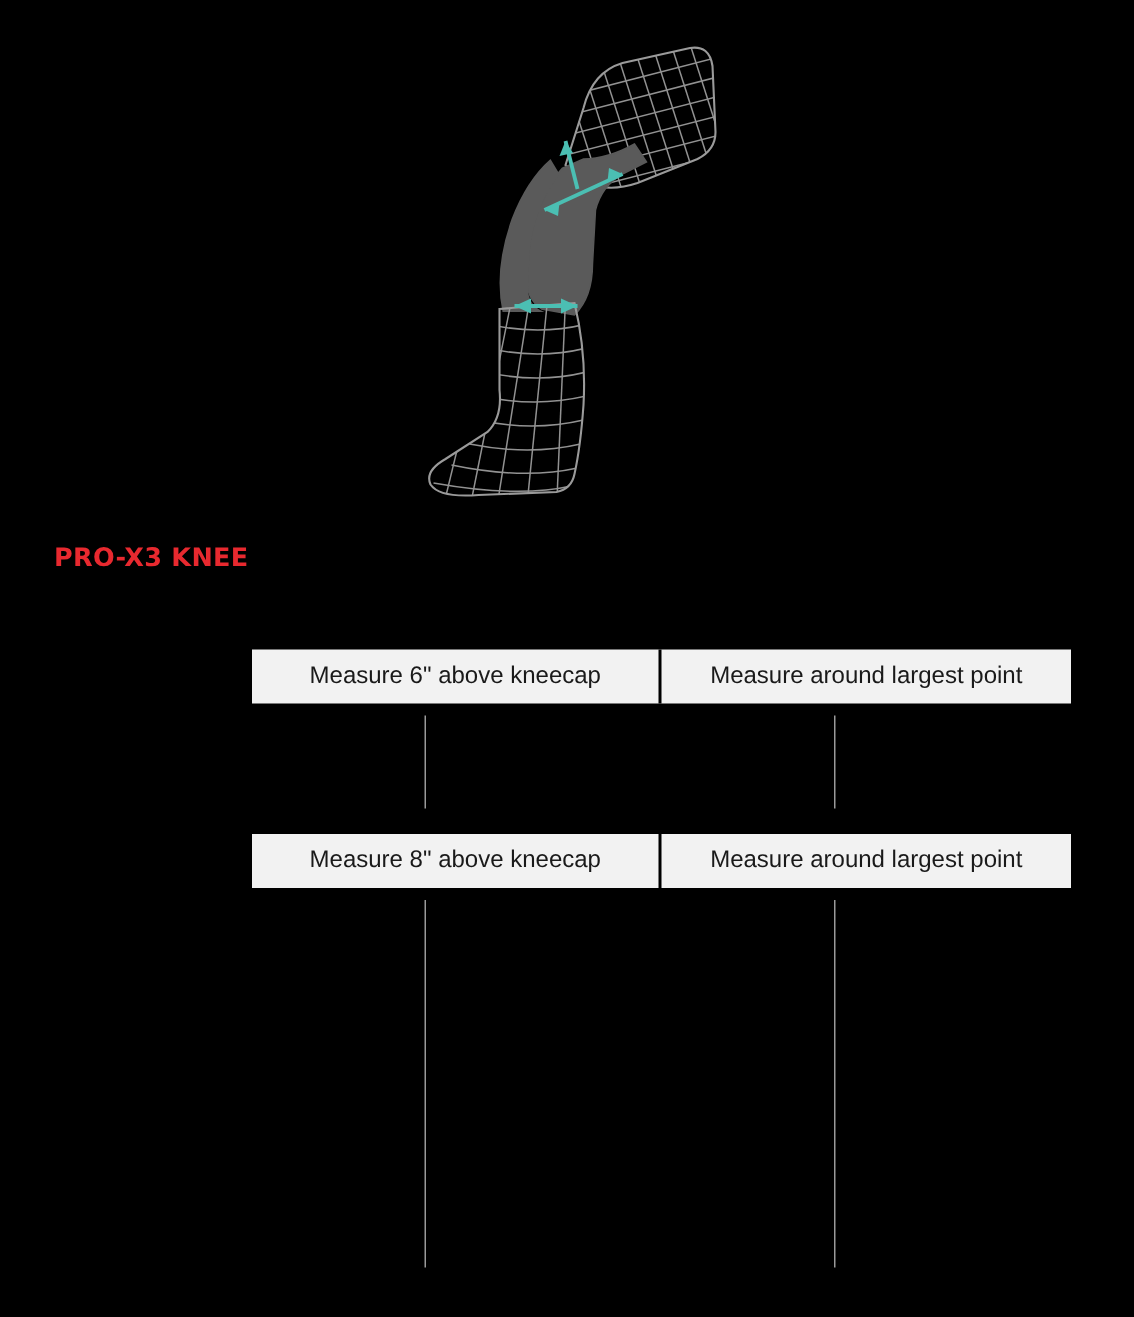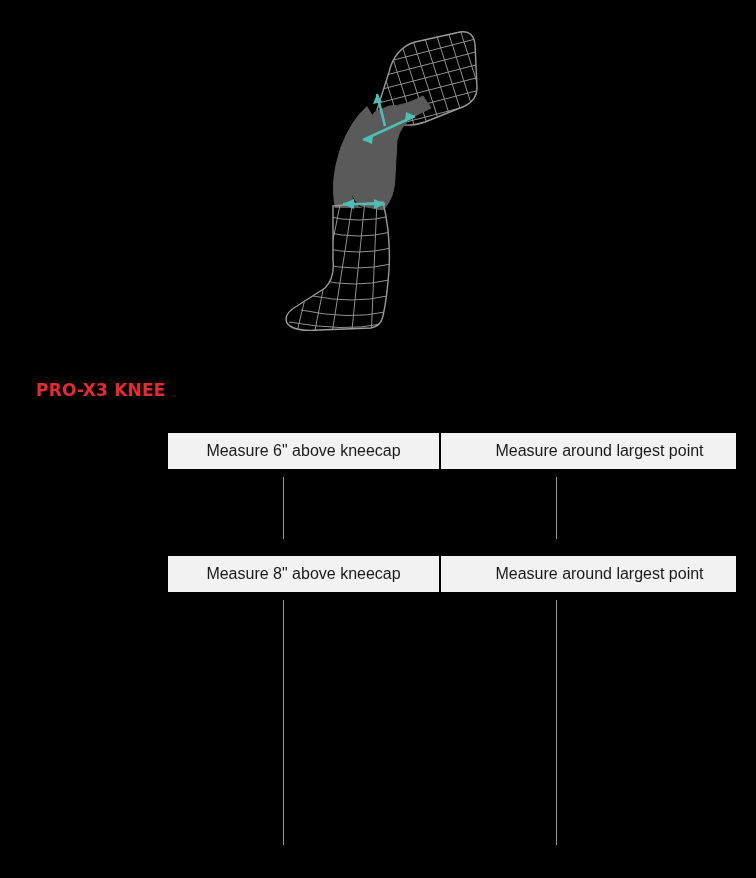--- a/index.html
+++ b/index.html
@@ -28,21 +28,21 @@
     position: absolute;
     left: 255px;
     top: 20px;
     width: 250px;
     height: 330px;
   }
 
   .product-title {
     position: absolute;
     left: 36px;
-    top: 380px;
+    top: 362px;
     font-family: "DejaVu Sans", sans-serif;
     font-weight: bold;
     font-size: 17px;
     letter-spacing: 0.2px;
     color: #e8292f;
     white-space: nowrap;
   }
 
   .measure-row {
     position: absolute;
@@ -60,21 +60,20 @@
     color: #1a1a1a;
     white-space: nowrap;
     box-sizing: border-box;
   }
   .measure-row .cell.left {
     width: 273px;
     border-right: 2px solid #000000;
   }
   .measure-row .cell.right {
     width: 273px;
-    margin-left: 22px;
   }
 
   #row-a { left: 168px; top: 433px; }
   #row-b { left: 168px; top: 556px; }
 
   .leader-line {
     position: absolute;
     width: 1px;
     background: #9a9a9a;
   }

